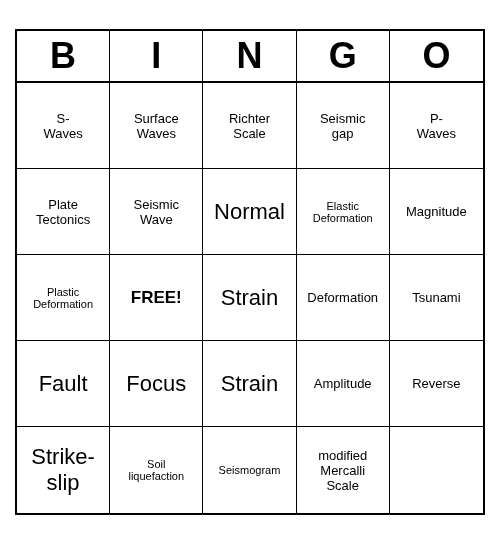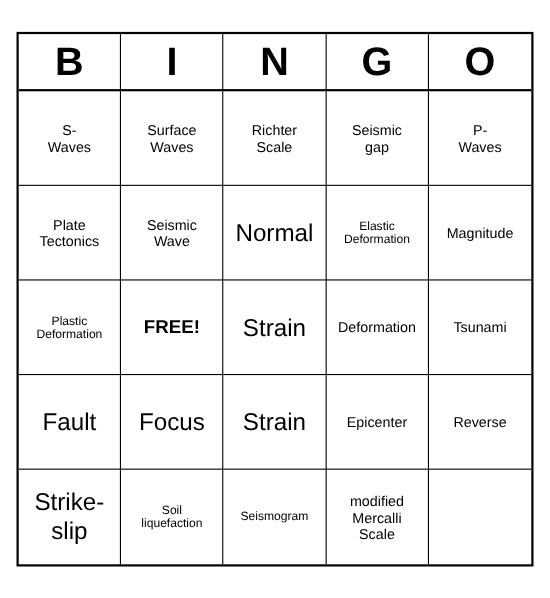--- a/index.html
+++ b/index.html
@@ -89,20 +89,20 @@
       <div class="bingo-cell small-text">Elastic<br>Deformation</div>
       <div class="bingo-cell">Magnitude</div>
       <div class="bingo-cell small-text">Plastic<br>Deformation</div>
       <div class="bingo-cell free">FREE!</div>
       <div class="bingo-cell large-text">Strain</div>
       <div class="bingo-cell">Deformation</div>
       <div class="bingo-cell">Tsunami</div>
       <div class="bingo-cell large-text">Fault</div>
       <div class="bingo-cell large-text">Focus</div>
       <div class="bingo-cell large-text">Strain</div>
-      <div class="bingo-cell">Epicenter</div>
+      <div class="bingo-cell">Amplitude</div>
       <div class="bingo-cell">Reverse</div>
       <div class="bingo-cell large-text">Strike-<br>slip</div>
       <div class="bingo-cell small-text">Soil<br>liquefaction</div>
       <div class="bingo-cell small-text">Seismogram</div>
       <div class="bingo-cell">modified<br>Mercalli<br>Scale</div>
     </div>
 </div>
 
 </body></html>

